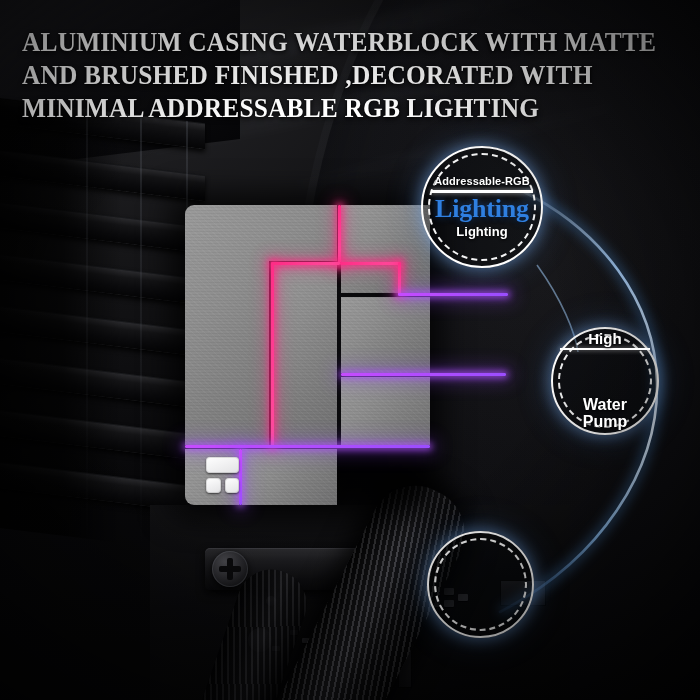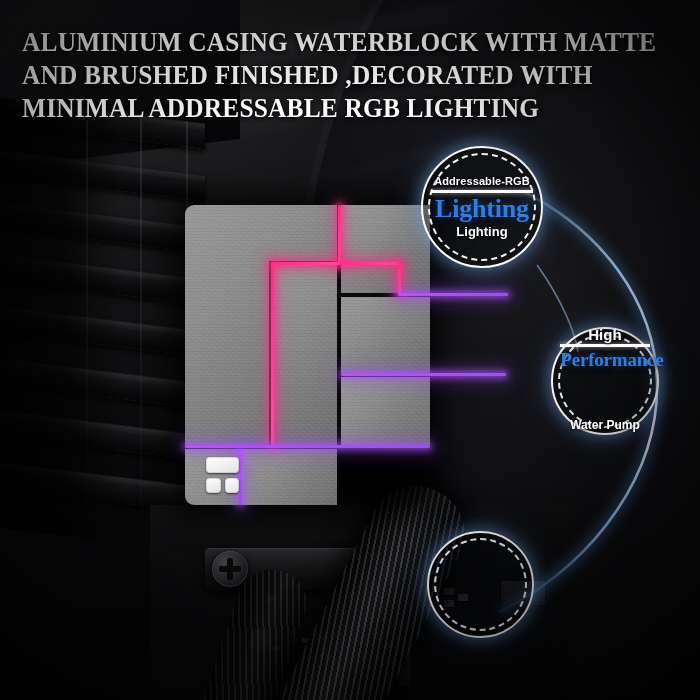--- a/index.html
+++ b/index.html
@@ -223,21 +223,21 @@
     color:#ffffff; font-size:13px; font-weight:700; line-height:17px;
     text-shadow:0 1px 3px rgba(0,0,0,.95);
   }
   #badge-lighting{ left:421px; top:146px; width:122px; height:122px; }
   #badge-lighting .b-mid{ font-size:26px; line-height:29px; }
   #badge-performance{ left:551px; top:327px; width:108px; height:108px; }
   #badge-performance .b-mid{ font-size:19px; line-height:23px; }
   #badge-microflow{ left:427px; top:531px; width:107px; height:107px; }
   #badge-microflow .b-mid{ font-size:18px; line-height:22px; }
   #badge-microflow .b-top,#badge-performance .b-top{ font-size:15px; }
-  #badge-microflow .b-bot,#badge-performance .b-bot{ font-size:12px;margin-top:46px; }
+  #badge-microflow .b-bot,#badge-performance .b-bot{ font-size:16px;margin-top:46px; }
 </style>
 </head>
 <body>
 
 <div id="stage">
 
   <div class="bg-base"></div>
   <div class="shroud"></div>
   <div class="shroud-edge"></div>
   <div class="sheen sh1"></div>
@@ -360,21 +360,20 @@
       <div class="b-mid">Lighting</div>
       <div class="b-bot">Lighting</div>
     </div>
   </div>
 
   <div class="badge" id="badge-performance">
     <div class="dashring"></div>
     <div class="inner">
       <div class="b-top">High</div>
       <div class="b-rule"></div>
-      <div class="b-mid">Performance</div>
       <div class="b-bot">Water Pump</div>
     </div>
   </div>
 
   <div class="badge" id="badge-microflow">
     <div class="dashring"></div>
   </div>
 
   <div class="bg-vignette"></div>
 </div>

